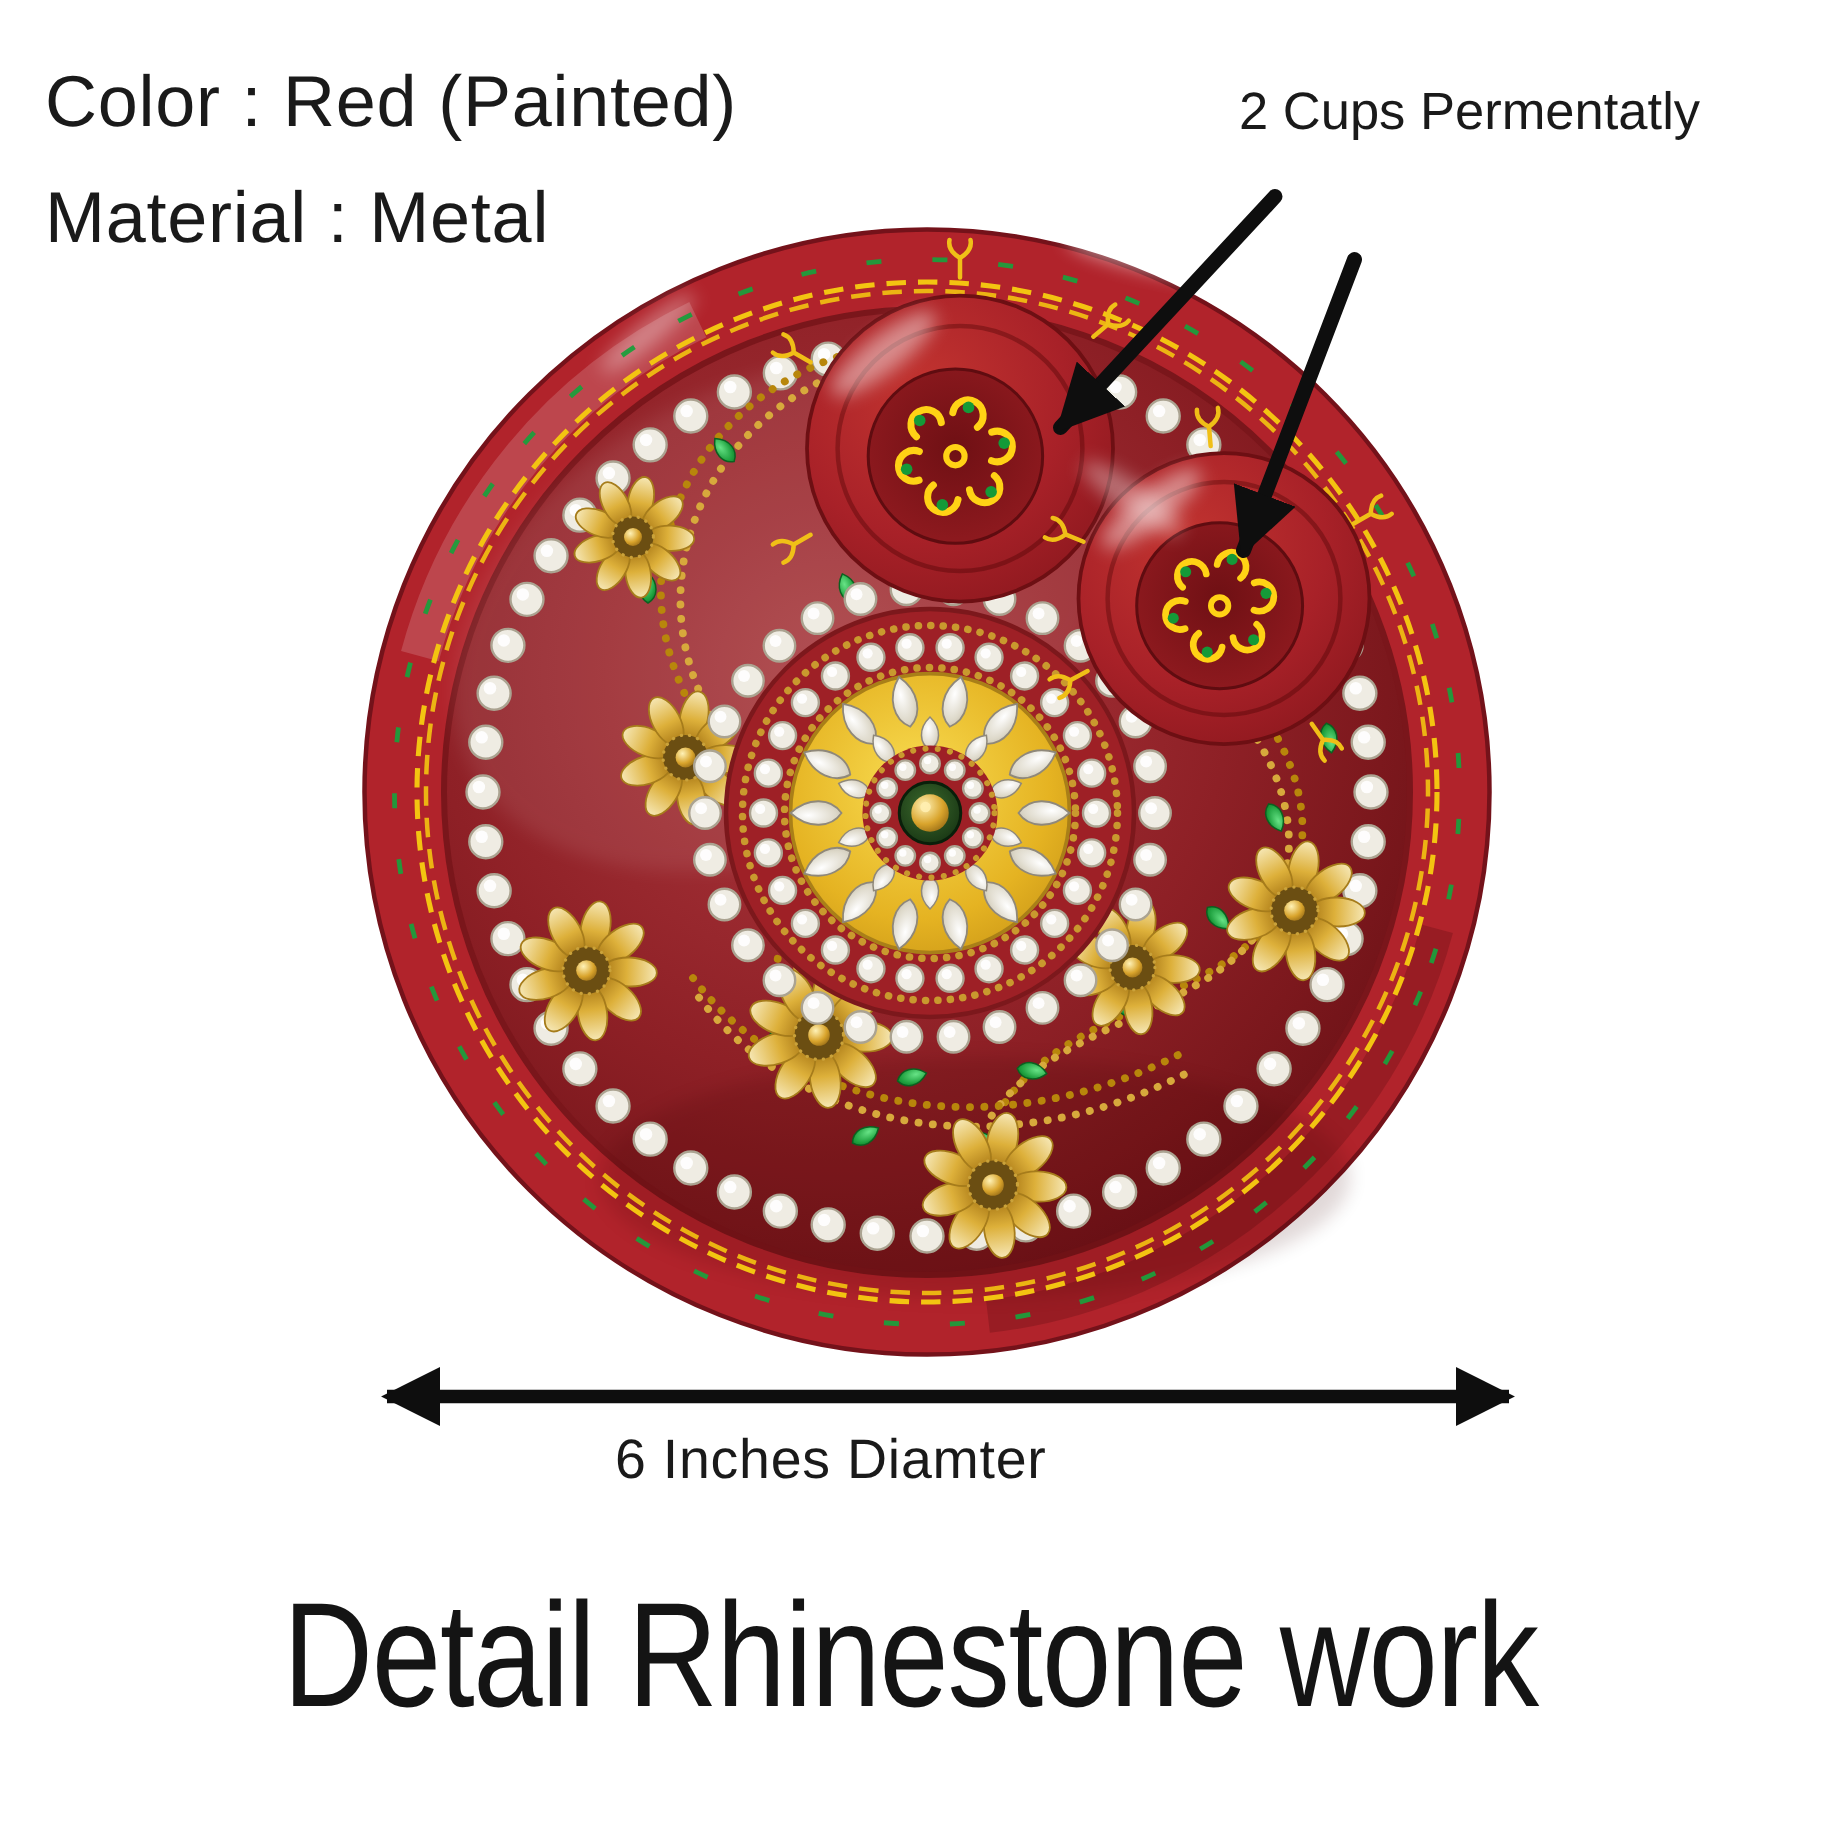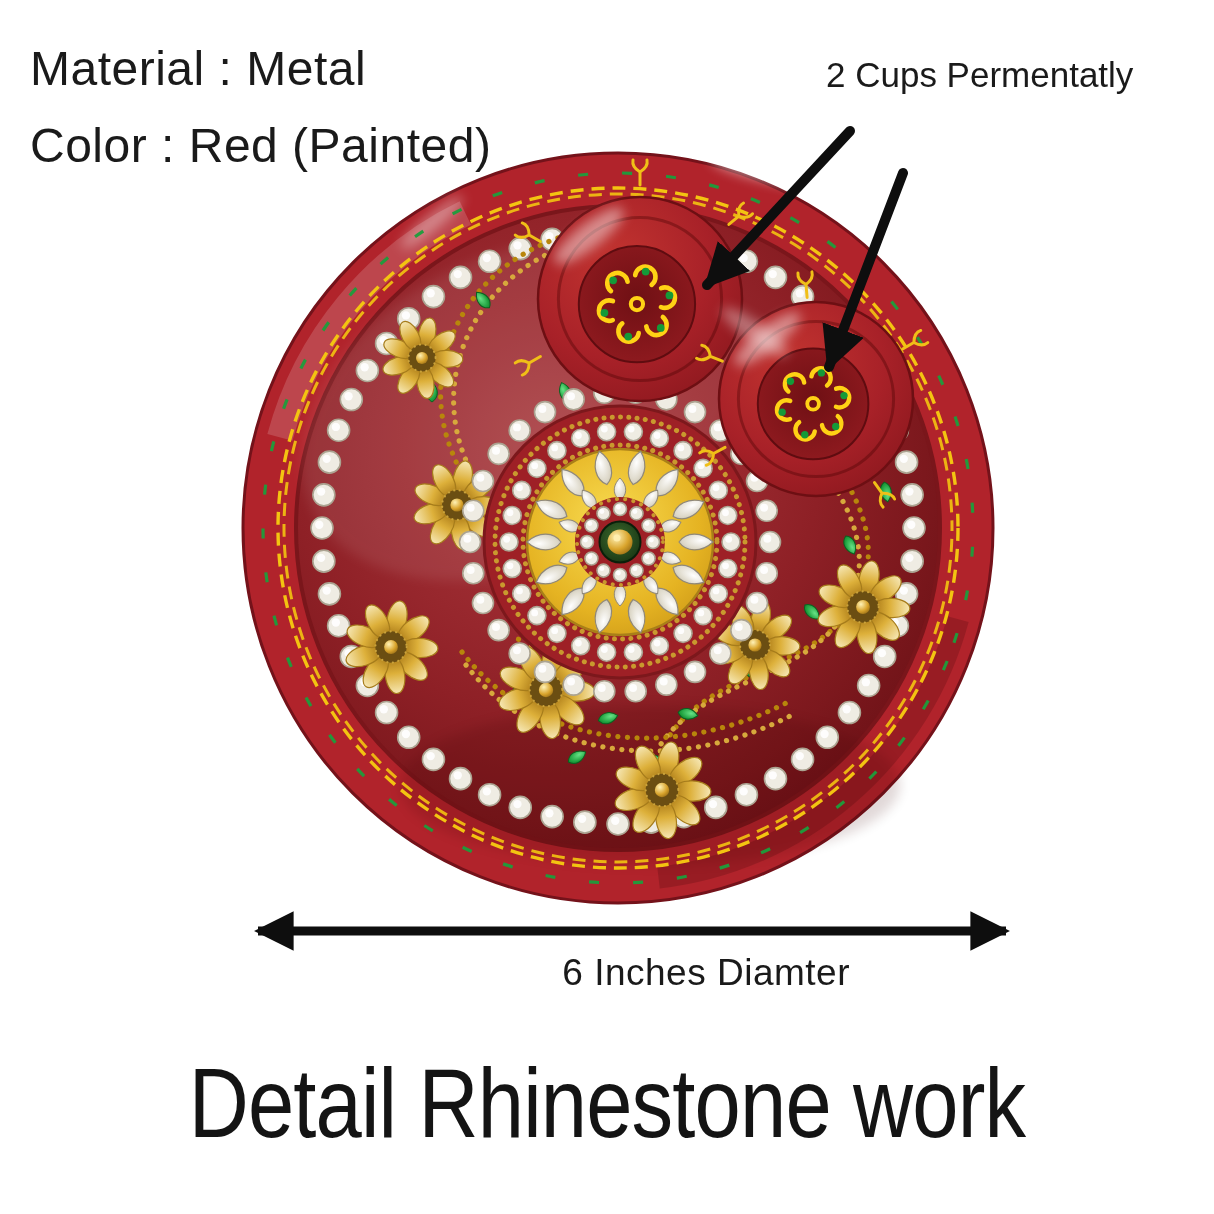--- a/index.html
+++ b/index.html
@@ -1,21 +1,21 @@
 <!DOCTYPE html>
 <html><head>
 <meta charset="utf-8">
 <style>
   html,body{margin:0;padding:0;background:#ffffff;}
   .canvas{position:relative;width:1214px;height:1214px;background:#ffffff;overflow:hidden;
           font-family:"Liberation Sans", sans-serif;color:#171717;}
   .plate-svg{position:absolute;left:0;top:0;}
   .spec-block{position:absolute;left:30px;top:30px;font-size:48px;letter-spacing:0.5px;line-height:77px;color:#1a1a1a;}
   .cups-note{position:absolute;left:826px;top:50px;width:356px;font-size:35px;line-height:49px;color:#1a1a1a;}
-  .dim-label{position:absolute;left:410px;top:952px;width:440px;text-align:right;font-size:37px;letter-spacing:0.5px;color:#1a1a1a;}
+  .dim-label{position:absolute;left:410px;top:952px;width:440px;text-align:left;font-size:37px;letter-spacing:0.5px;color:#1a1a1a;}
   .caption{position:absolute;left:0;top:1046px;width:1214px;text-align:center;font-size:99px;
            color:#141414;transform:scaleX(0.84);transform-origin:50% 50%;letter-spacing:-1px;white-space:nowrap;}
 </style>
 </head>
 <body>
 
 <div class="canvas">
 
   <svg class="plate-svg" width="1214" height="1214" viewBox="0 0 1214 1214">
     <defs>
@@ -547,22 +547,22 @@
     <g stroke="#0e0e0e" stroke-width="10" stroke-linecap="round">
       <line x1="850" y1="131" x2="707" y2="285" marker-end="url(#ah)"></line>
       <line x1="903" y1="173" x2="829" y2="367" marker-end="url(#ah)"></line>
     </g>
     <g>
       <line x1="258" y1="931" x2="1006" y2="931" stroke="#0e0e0e" stroke-width="9" marker-start="url(#ahs)" marker-end="url(#ah)"></line>
     </g>
   </svg>
 
   <div class="spec-block">
+    <div>Color : Red (Painted)</div>
     <div>Material : Metal</div>
-    <div>Color : Red (Painted)</div>
   </div>
 
   <div class="cups-note">
     <div>2 Cups Permentatly</div>
   </div>
 
   <div class="dim-label">6 Inches Diamter</div>
 
   <div class="caption">Detail Rhinestone work</div>
 </div>

